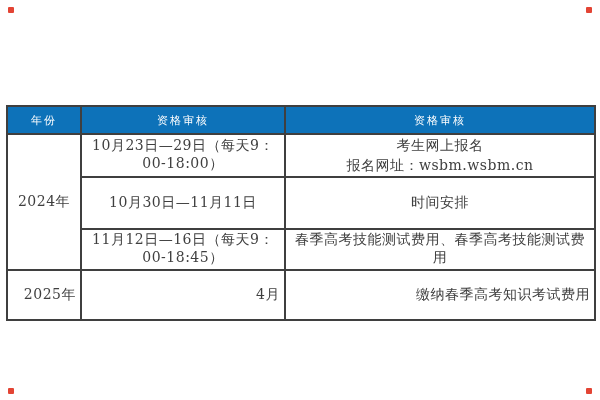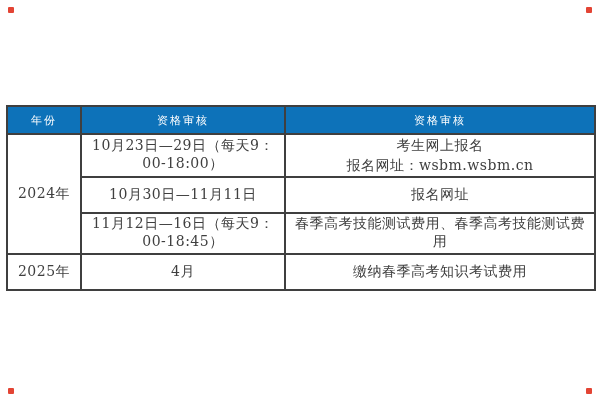--- a/index.html
+++ b/index.html
@@ -56,23 +56,23 @@
   }
   table.schedule td {
     color: var(--body-fg, #3f3f3f);
     font-size: 14px;
     letter-spacing: 0.5px;
   }
   .col-year { width: 74px; }
   .col-time { width: 204px; }
   .col-work { width: 310px; }
   tr.r1 td { height: 40px; }
-  tr.r2 td { height: 36px; }
+  tr.r2 td { height: 52px; }
   tr.r3 td { height: 41px; }
-  tr.r4 td { height: 36px; }
+  tr.r4 td { height: 50px; text-align: right; }
   .work-line { display: block; line-height: 1.45; }
   .work-line:empty { display: none; }
 </style>
 </head>
 <body>
 
 <div class="page">
 
   <span class="corner-mark tl"></span>
   <span class="corner-mark tr"></span>
@@ -96,21 +96,21 @@
       <tr class="r1">
         <td rowspan="3">2024年</td>
         <td>10月23日—29日（每天9：00-18:00）</td>
         <td>
           <span class="work-line">考生网上报名</span>
           <span class="work-line">报名网址：wsbm.wsbm.cn</span>
         </td>
       </tr>
       <tr class="r2">
         <td>10月30日—11月11日</td>
-        <td>报名网址</td>
+        <td>时间安排</td>
       </tr>
       <tr class="r3">
         <td>11月12日—16日（每天9：00-18:45）</td>
         <td>春季高考技能测试费用、春季高考技能测试费用</td>
       </tr>
       <tr class="r4">
         <td>2025年</td>
         <td>4月</td>
         <td>缴纳春季高考知识考试费用</td>
       </tr>

